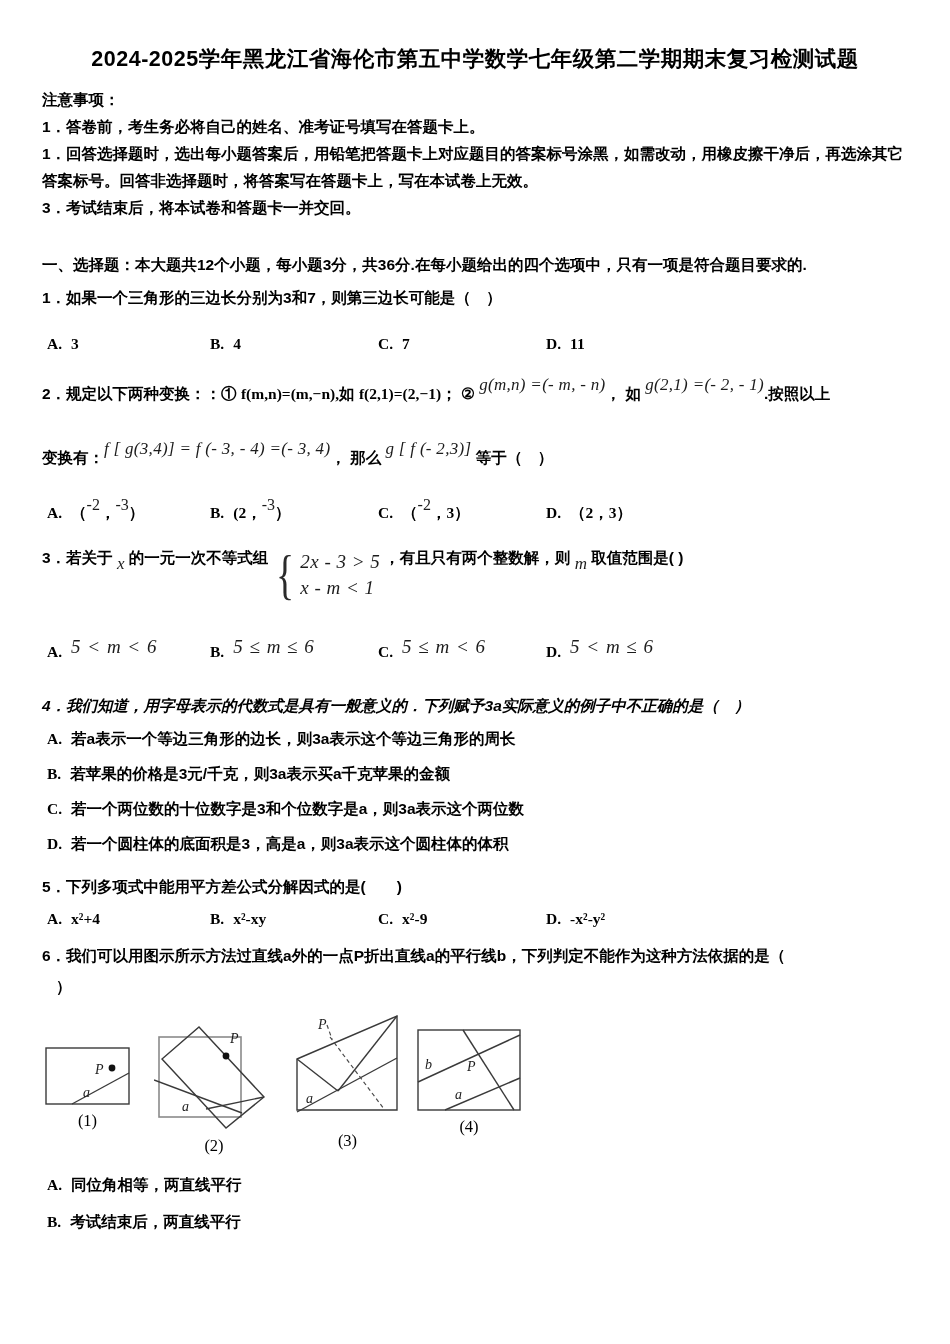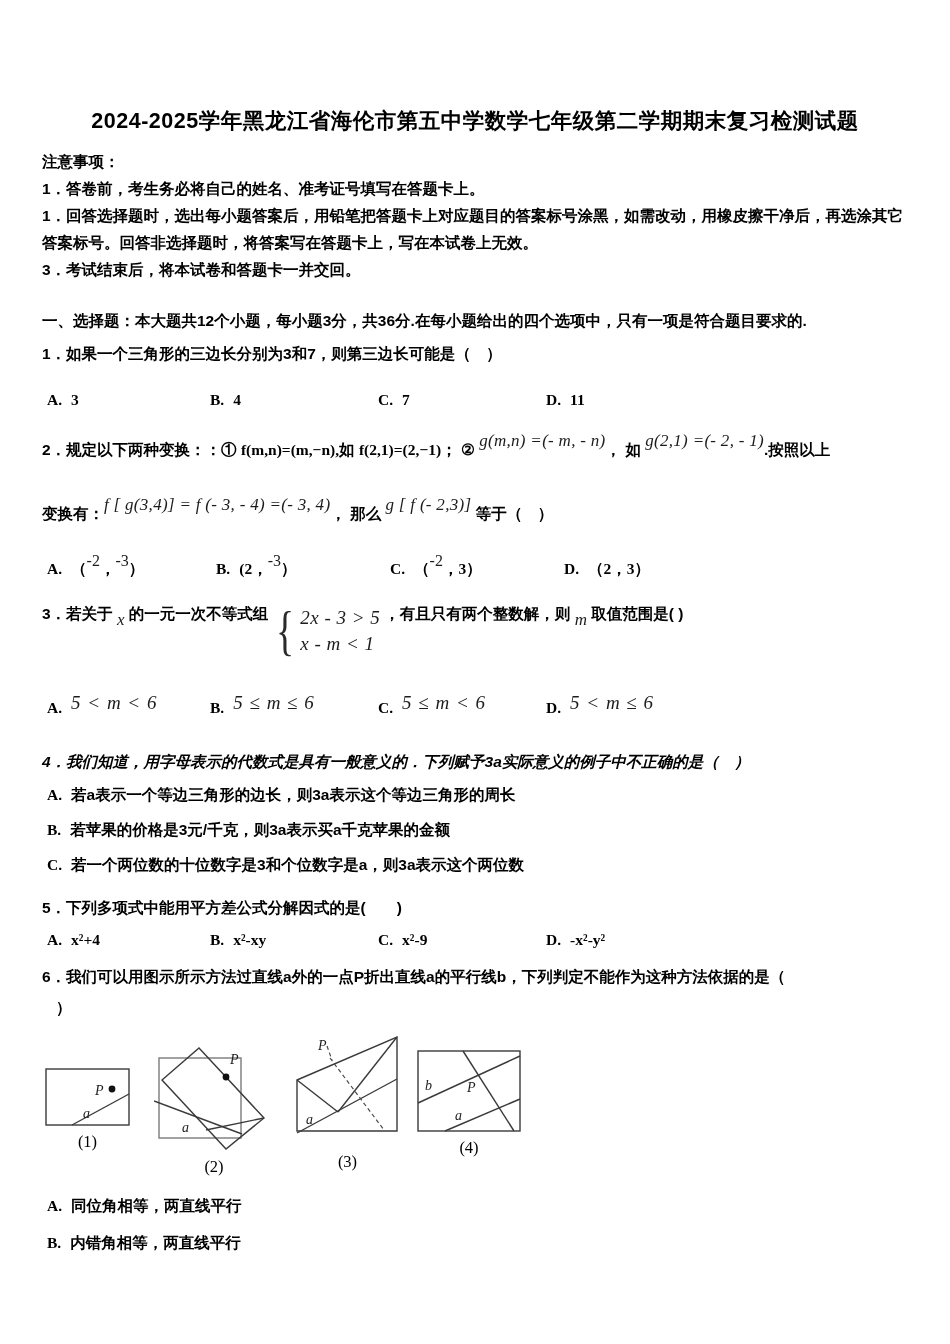--- a/index.html
+++ b/index.html
@@ -11,29 +11,29 @@
     box-sizing:border-box;
     padding:0 42px;
     overflow:hidden;
     font-family:"Liberation Sans",sans-serif;
     font-weight:600;
     font-size:15.5px;
     color:#000;
   }
   .title{
     margin:0;
-    padding-top:106px;
+    padding-top:44px;
     text-align:center;
     font-size:21.5px;
     font-weight:800;
     letter-spacing:.5px;
   }
   .notice-head{margin-top:14px;line-height:26px;}
   .notice-item{line-height:27px;}
-  .section-head{margin-top:24px;line-height:27px;}
+  .section-head{margin-top:30px;line-height:27px;}
   .qtext{margin-top:6px;line-height:27px;}
   .opt-grid{
     display:grid;
     grid-template-columns:163px 168px 168px 1fr;
     margin-left:5px;
   }
   .opt-grid.mt8{margin-top:24px;}
   .olabel{
     font-family:"Liberation Serif",serif;
     font-weight:700;
@@ -55,21 +55,21 @@
     font-size:17px;color:#1c1c1c;position:relative;top:6px;
   }
   .mval{
     font-family:"Liberation Serif",serif;font-style:italic;font-weight:400;
     font-size:19px;color:#1c1c1c;position:relative;top:-4px;letter-spacing:1px;
     white-space:nowrap;
   }
   .bserif{font-family:"Liberation Serif",serif;font-weight:700;}
   .q2l1{margin-top:12px;padding-top:16px;line-height:26px;}
   .q2l2{margin-top:24px;padding-top:14px;line-height:26px;}
-  .q2opts{margin-top:20px;padding-top:12px;gap:6px;}
+  .q2opts{margin-top:20px;padding-top:12px;}
   .q3line{margin-top:24px;display:flex;align-items:flex-start;min-height:62px;}
   .ineq-sys{display:inline-flex;align-items:center;margin:0 4px;}
   .brace{
     font-family:"Liberation Serif",serif;font-weight:400;
     font-size:54px;color:#2a2a2a;line-height:54px;
     transform:scaleX(.7);
   }
   .ineq-rows{
     display:inline-flex;flex-direction:column;
     font-family:"Liberation Serif",serif;font-style:italic;font-weight:400;
@@ -159,20 +159,21 @@
     <div><span class="olabel">B.</span><span class="mval">5 ≤ m ≤ 6</span></div>
     <div><span class="olabel">C.</span><span class="mval">5 ≤ m &lt; 6</span></div>
     <div><span class="olabel">D.</span><span class="mval">5 &lt; m ≤ 6</span></div>
   </div>
 
   <div class="q4text">4．我们知道，用字母表示的代数式是具有一般意义的．下列赋予3a实际意义的例子中不正确的是（　）</div>
   <div class="long-opts">
     <div class="long-opt"><span class="olabel">A.</span><span>若a表示一个等边三角形的边长，则3a表示这个等边三角形的周长</span></div>
     <div class="long-opt"><span class="olabel">B.</span><span>若苹果的价格是3元/千克，则3a表示买a千克苹果的金额</span></div>
     <div class="long-opt"><span class="olabel">C.</span><span>若一个两位数的十位数字是3和个位数字是a，则3a表示这个两位数</span></div>
+    <div class="long-opt"><span class="olabel">D.</span><span>若一个圆柱体的底面积是3，高是a，则3a表示这个圆柱体的体积</span></div>
   </div>
 
   <div class="q5text">5．下列多项式中能用平方差公式分解因式的是(　　)</div>
   <div class="opt-grid q5opts">
     <div><span class="olabel">A.</span><span class="oval">x²+4</span></div>
     <div><span class="olabel">B.</span><span class="oval">x²-xy</span></div>
     <div><span class="olabel">C.</span><span class="oval">x²-9</span></div>
     <div><span class="olabel">D.</span><span class="oval">-x²-y²</span></div>
   </div>
 
@@ -231,16 +232,16 @@
         <text x="50" y="42">P</text>
         <text x="38" y="70">a</text>
       </svg>
       <div class="figcap">(4)</div>
     </div>
 
   </div>
 
   <div class="ab-opts">
     <div class="long-opt"><span class="olabel">A.</span><span>同位角相等，两直线平行</span></div>
-    <div class="long-opt"><span class="olabel">B.</span><span>内错角相等，两直线平行</span></div>
+    <div class="long-opt"><span class="olabel">B.</span><span>考试结束后，两直线平行</span></div>
   </div>
 
 </div>
 
 </body></html>

